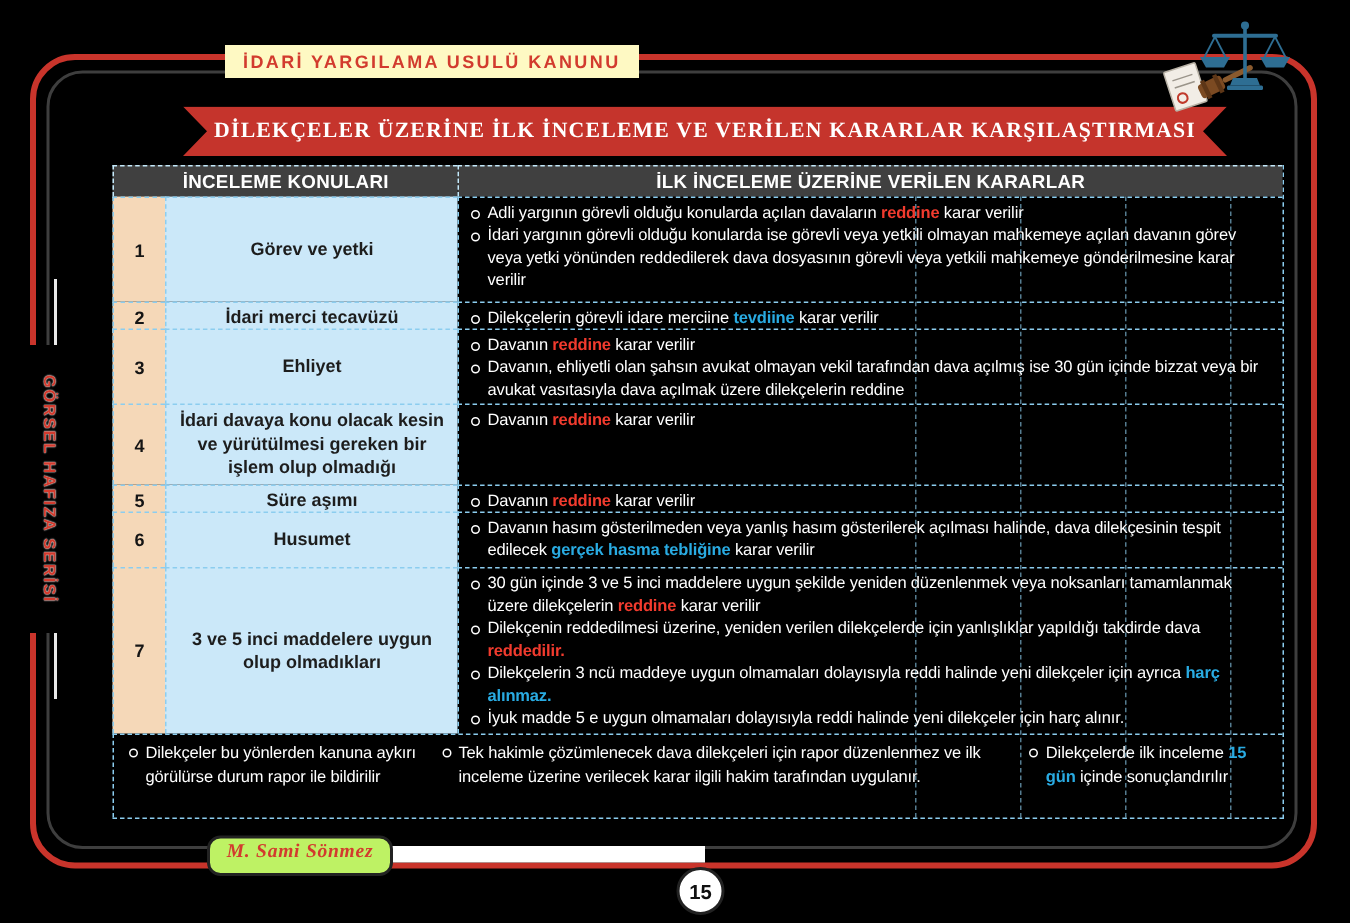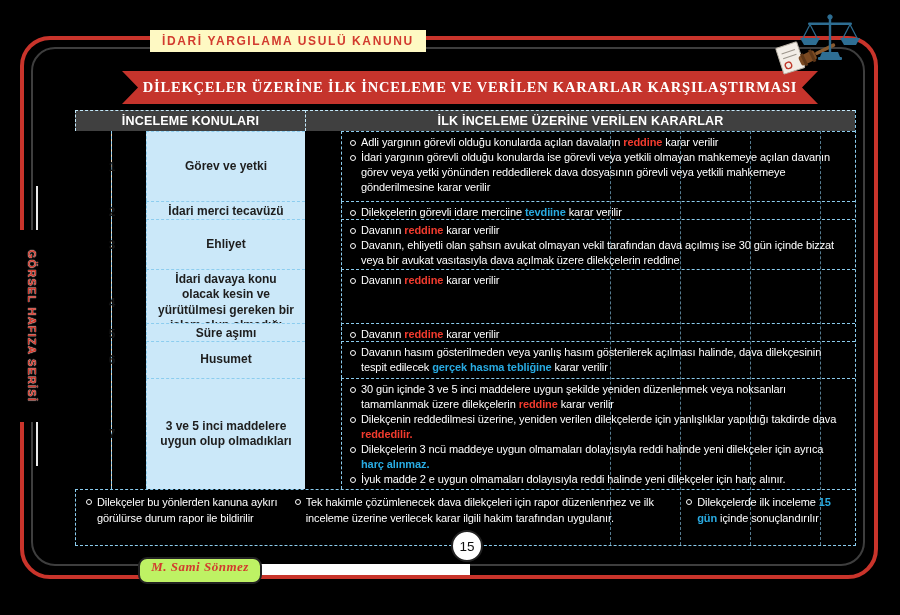--- a/index.html
+++ b/index.html
@@ -27,21 +27,21 @@
   .series{position:absolute;left:16px;top:230px;width:32px;height:192px;background:#000;
     z-index:6;display:flex;align-items:center;justify-content:center;}
   .series span{transform:rotate(90deg);white-space:nowrap;color:#d23b2e;font-size:11px;
     font-weight:bold;letter-spacing:1.2px;
     text-shadow:0 0 1px rgba(255,255,255,.85),0 0 1px rgba(255,255,255,.85);}
   
   .tbl{position:absolute;left:75px;top:110px;width:780px;z-index:3;
     border-right:1px dashed #8ccdef;border-bottom:1px dashed #8ccdef;box-sizing:content-box;}
   .t-row{display:grid;grid-template-columns:35px 195px 550px;}
   .t-head{display:grid;grid-template-columns:230px 550px;height:21px;}
-  .cell{border-left:1px dashed #8ccdef;border-top:1px dashed #8ccdef;box-sizing:border-box;min-width:0;margin-left:36px;}
+  .cell{border-left:1px dashed #8ccdef;border-top:1px dashed #8ccdef;box-sizing:border-box;min-width:0;}
   .th{background:#404040;color:#fff;font-weight:bold;font-size:12.5px;letter-spacing:0.2px;
     display:flex;align-items:center;justify-content:center;
     border-left:1px dashed #c4e9fb;border-top:1px dashed #c4e9fb;box-sizing:border-box;}
   .num{background:#f5d8b8;display:flex;align-items:center;justify-content:center;
     font-weight:bold;font-size:12px;color:#151515;}
   .topic{background:#cbe8f9;display:flex;align-items:center;justify-content:center;
     text-align:center;font-weight:bold;font-size:12px;color:#1d1d1d;
     padding:2px 8px;line-height:1.28;}
   .decisions{padding:3px 10px 2px 6px;display:flex;flex-direction:column;justify-content:flex-start;}
   .decision-item,.note-item{position:relative;padding-left:13px;color:#fff;font-size:11px;
@@ -56,23 +56,23 @@
   .hl-blue{color:#29abe2;font-weight:bold;}
   .v-dash{position:absolute;top:21px;bottom:0;width:0;
     border-left:1px dashed rgba(141,206,240,0.6);pointer-events:none;z-index:1;}
   
   .footer-band{position:absolute;left:145px;top:564px;width:325px;height:11px;background:#fff;z-index:4;}
   .author-box{position:absolute;left:138px;top:557px;width:124px;height:27px;background:#bef264;
     border:2px solid #222;border-radius:9px;z-index:6;display:flex;align-items:flex-start;
     justify-content:center;box-sizing:border-box;}
   .author-box span{color:#d23b2e;font-family:"Liberation Serif", serif;font-style:italic;
     font-weight:bold;font-size:13px;letter-spacing:0.5px;}
-  .page-circle{position:absolute;left:451px;top:530px;width:32px;height:32px;background:#fff;
+  .page-circle{position:absolute;left:451px;top:578px;width:32px;height:32px;background:#fff;
     border:2.5px solid #222;border-radius:50%;z-index:6;display:flex;align-items:center;
-    justify-content:center;font-weight:normal;font-size:13.5px;color:#111;box-sizing:border-box;}
+    justify-content:center;font-weight:bold;font-size:13.5px;color:#111;box-sizing:border-box;}
 </style>
 </head>
 <body>
 
 <div class="frame-red"></div>
 <div class="frame-black"></div>
 <div class="wseg" style="top:186px;height:44px;"></div>
 <div class="wseg" style="top:422px;height:44px;"></div>
 
 <div class="book-title">İDARİ YARGILAMA USULÜ KANUNU</div>
@@ -163,21 +163,21 @@
           <div class="decision-item"><span>Davanın hasım gösterilmeden veya yanlış hasım gösterilerek açılması halinde, dava dilekçesinin tespit edilecek </span><span class="hl-blue">gerçek hasma tebliğine</span><span> karar verilir</span></div>
         </div>
       </div>
       <div class="t-row" style="height: 111px;">
         <div class="cell num">7</div>
         <div class="cell topic">3 ve 5 inci maddelere uygun olup olmadıkları</div>
         <div class="cell decisions">
           <div class="decision-item"><span>30 gün içinde 3 ve 5 inci maddelere uygun şekilde yeniden düzenlenmek veya noksanları tamamlanmak üzere dilekçelerin </span><span class="hl-red">reddine</span><span> karar verilir</span></div>
           <div class="decision-item"><span>Dilekçenin reddedilmesi üzerine, yeniden verilen dilekçelerde için yanlışlıklar yapıldığı takdirde dava </span><span class="hl-red">reddedilir.</span></div>
           <div class="decision-item"><span>Dilekçelerin 3 ncü maddeye uygun olmamaları dolayısıyla reddi halinde yeni dilekçeler için ayrıca </span><span class="hl-blue">harç alınmaz.</span></div>
-          <div class="decision-item"><span>İyuk madde 2 e uygun olmamaları dolayısıyla reddi halinde yeni dilekçeler için harç alınır.</span></div>
+          <div class="decision-item"><span>İyuk madde 5 e uygun olmamaları dolayısıyla reddi halinde yeni dilekçeler için harç alınır.</span></div>
         </div>
       </div>
     </div>
   <div class="notes-row">
     <div class="notes-cell" style="height:56px;">
         <div class="note-item"><span>Dilekçeler bu yönlerden kanuna aykırı görülürse durum rapor ile bildirilir</span></div>
         <div class="note-item"><span>Tek hakimle çözümlenecek dava dilekçeleri için rapor düzenlenmez ve ilk inceleme üzerine verilecek karar ilgili hakim tarafından uygulanır.</span></div>
         <div class="note-item"><span>Dilekçelerde ilk inceleme </span><span class="hl-blue">15 gün</span><span> içinde sonuçlandırılır</span></div>
       </div>
   </div>

